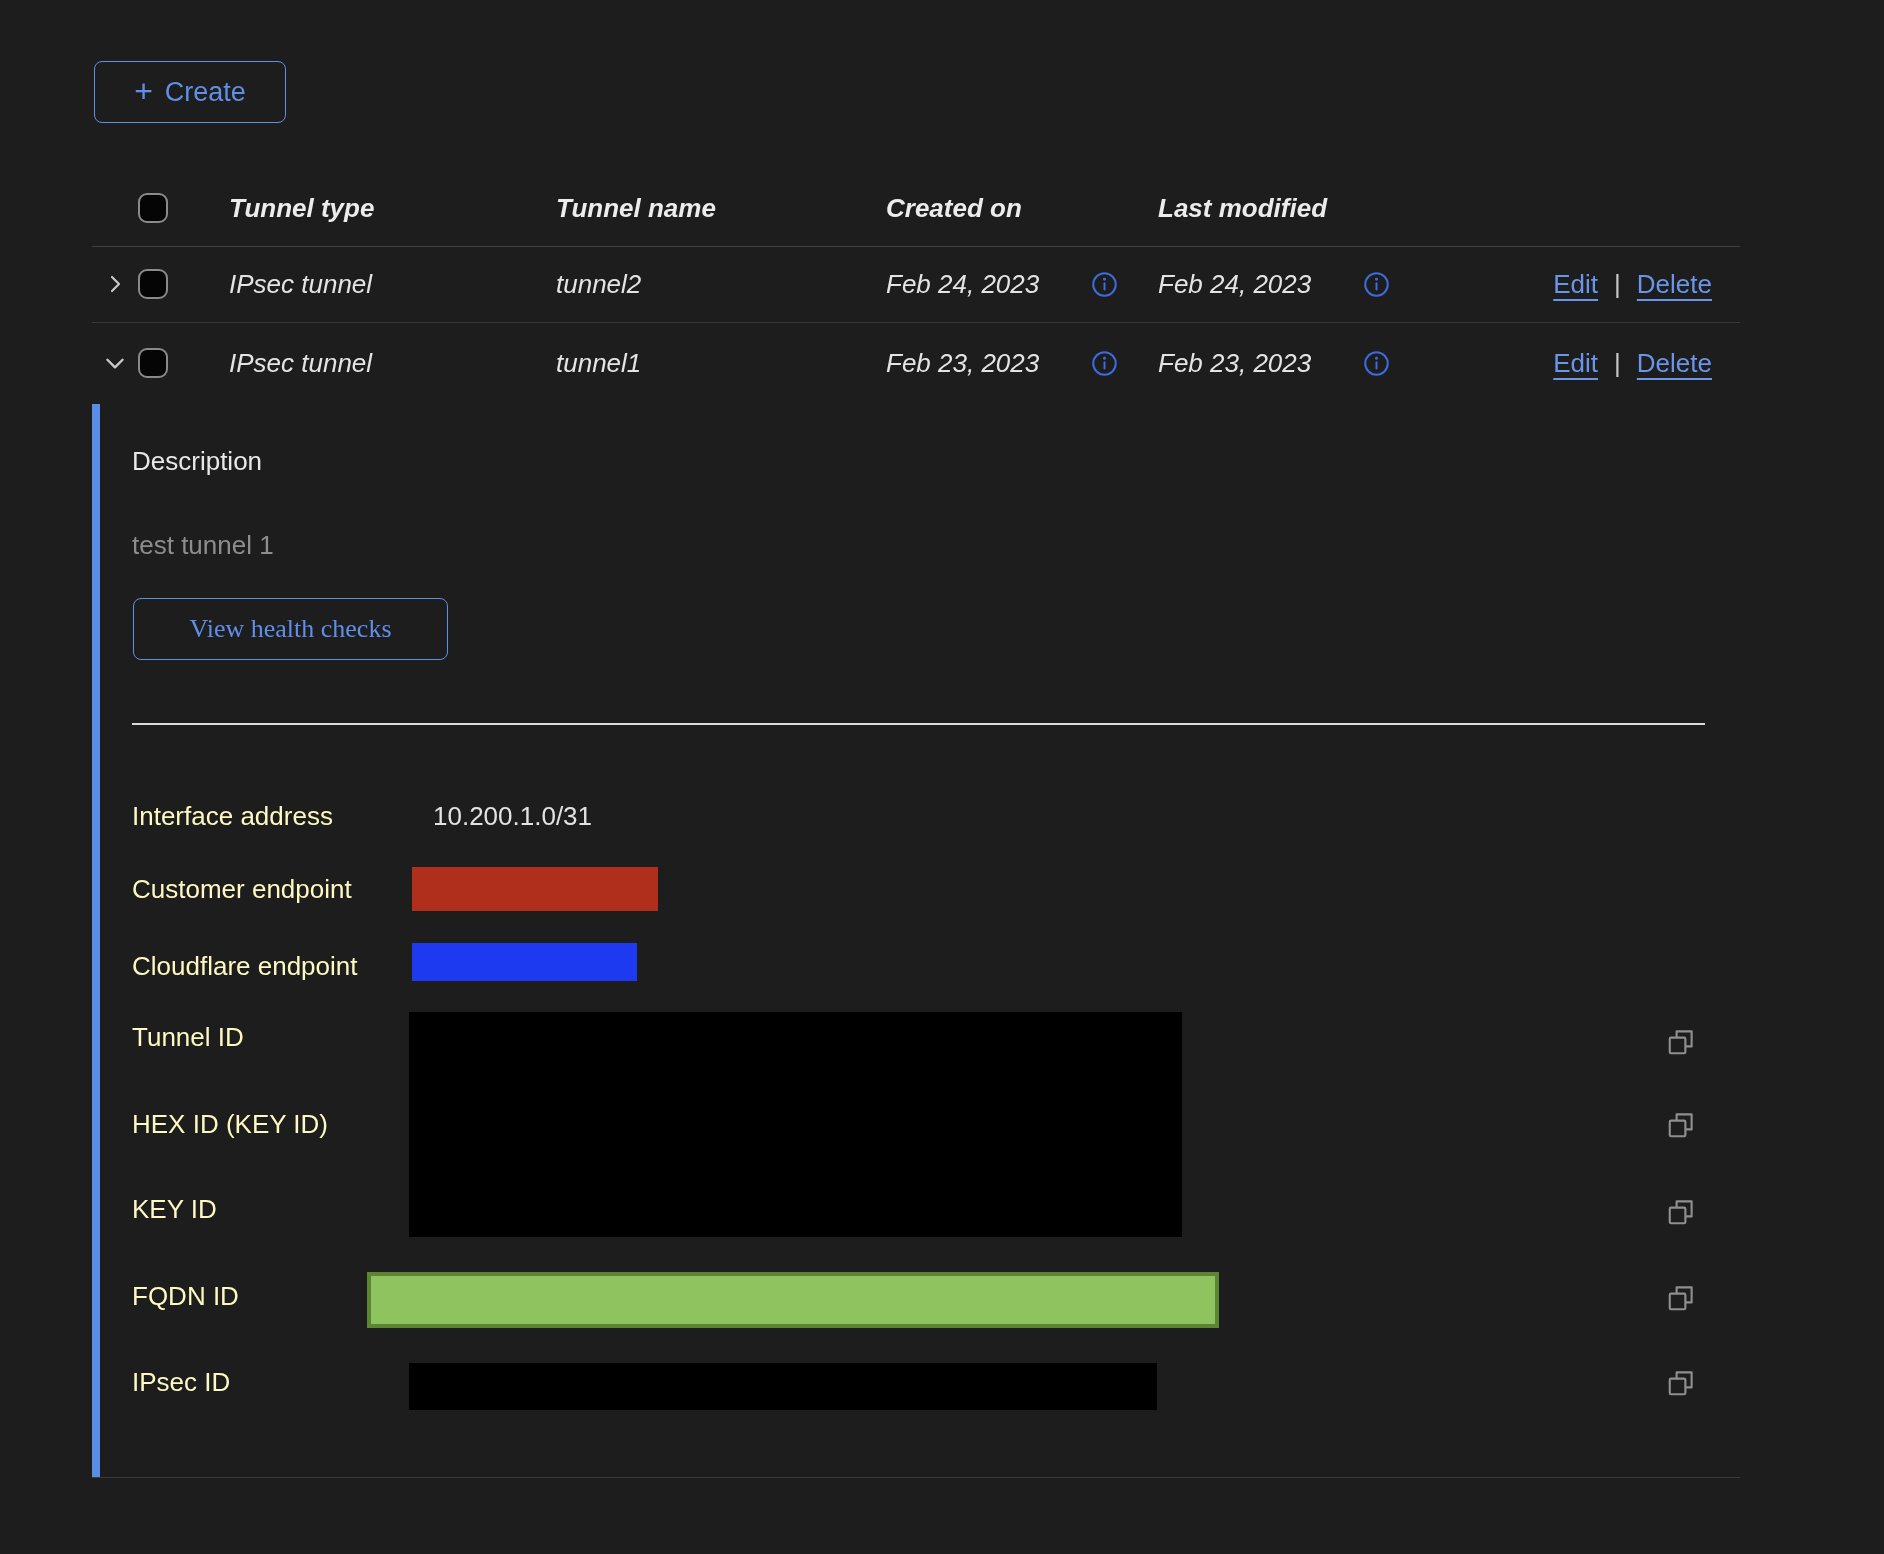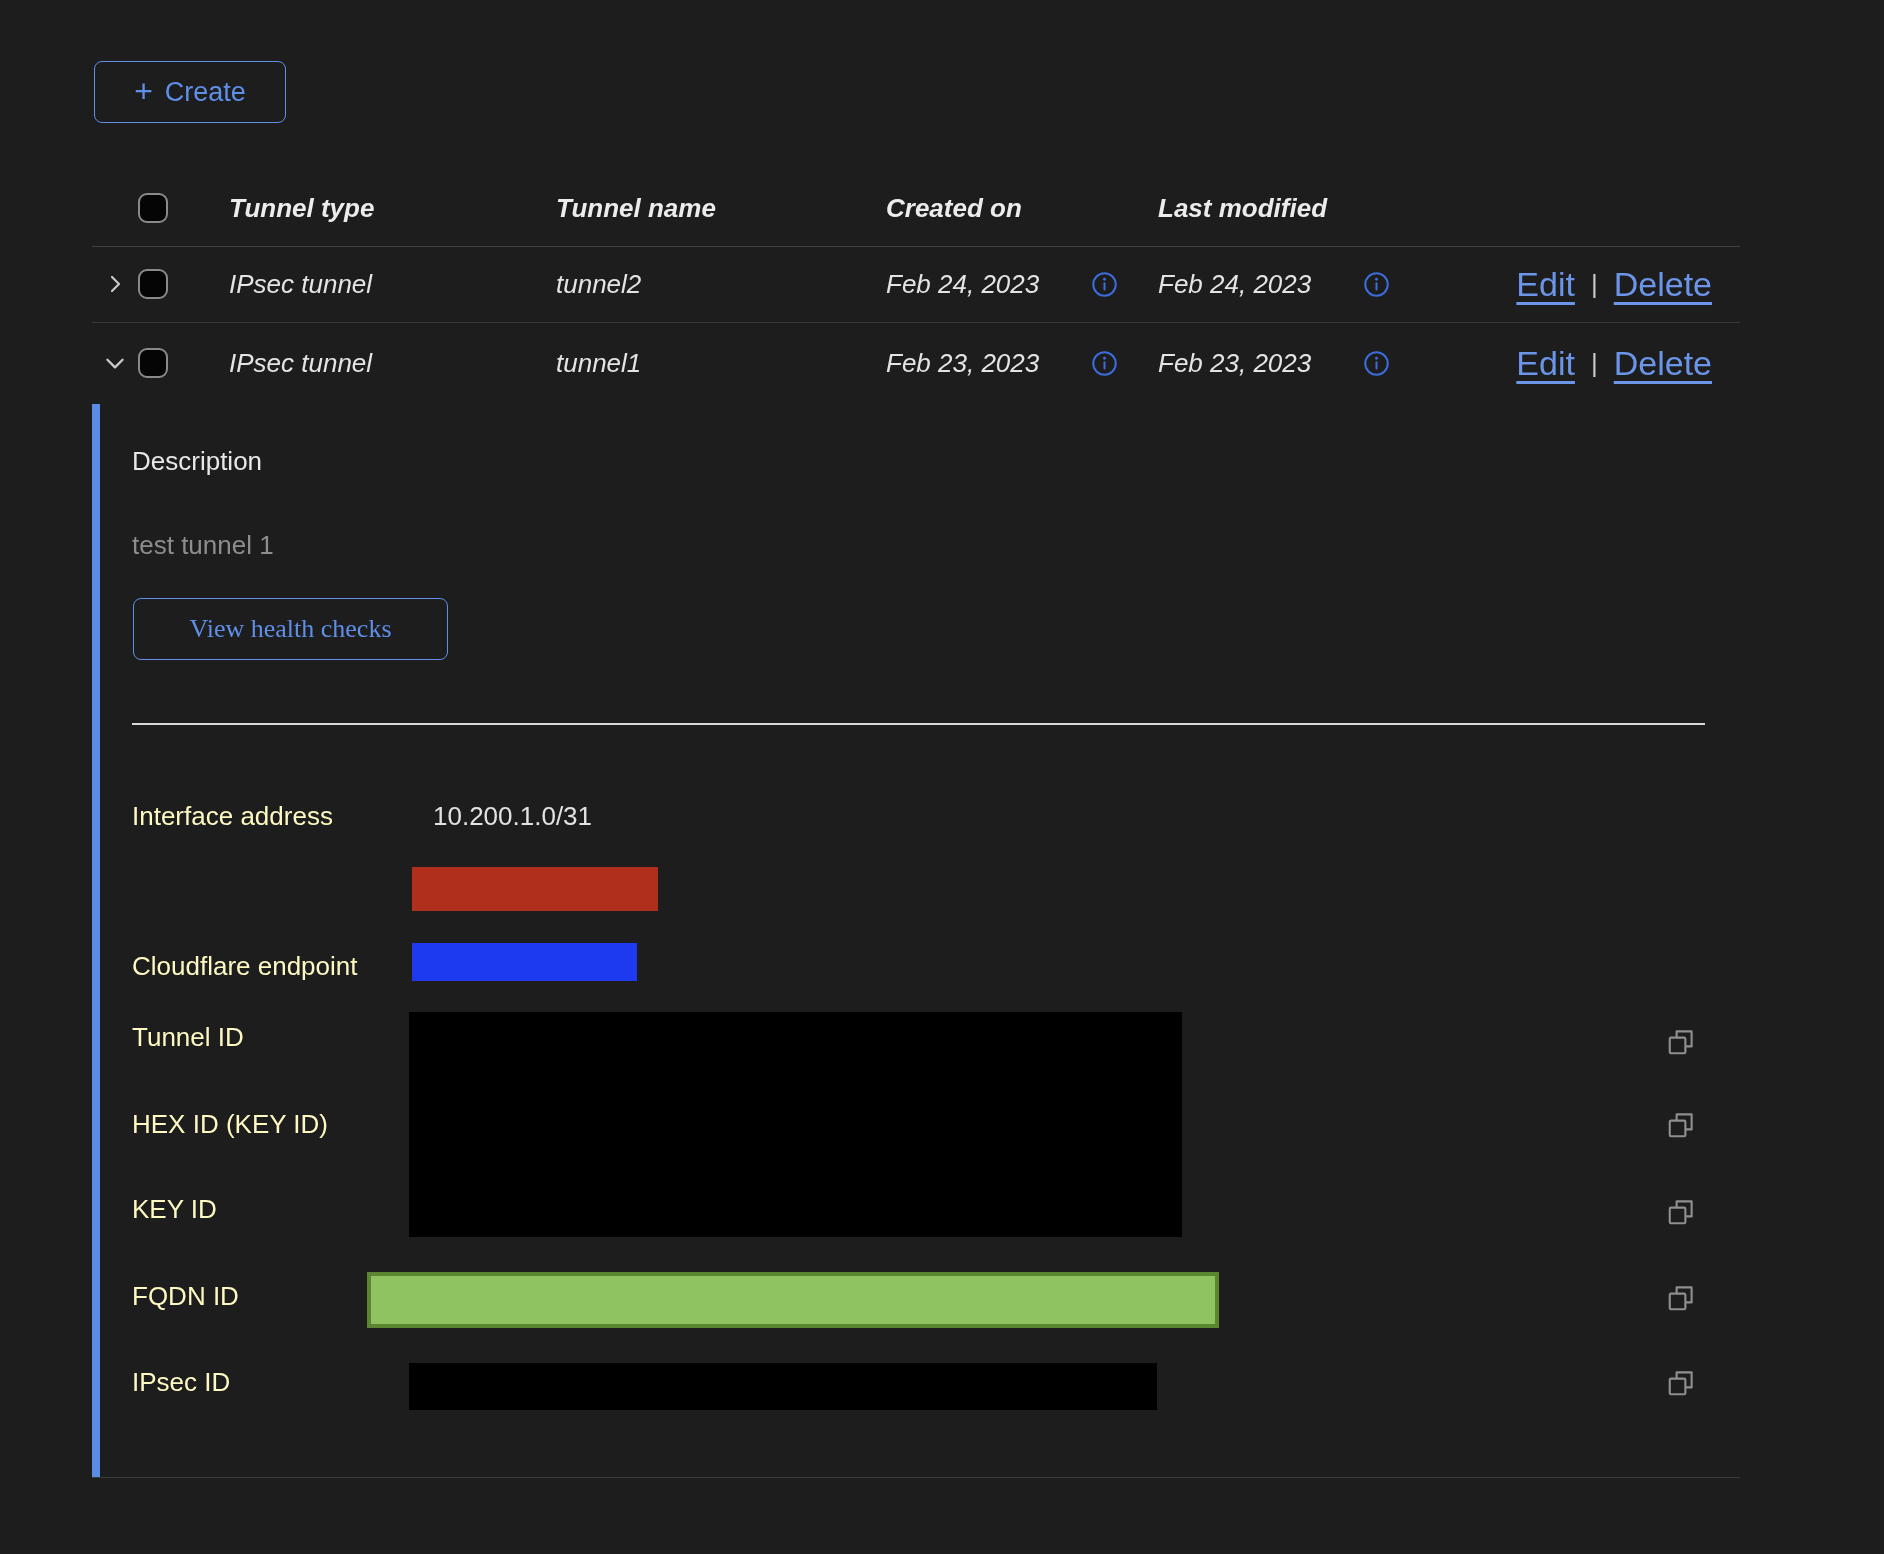--- a/index.html
+++ b/index.html
@@ -36,21 +36,21 @@
     width:30px; height:30px; border:2px solid #8a8a8a; border-radius:9px;
     background:#050505; cursor:pointer;
   }
   .date-cell { display:flex; align-items:center; gap:52px; }
   .actions-cell {
     display:flex; justify-content:flex-end; align-items:center;
     gap:16px; padding-right:28px;
   }
   .link {
     color:#6b95e8; text-decoration:underline; text-underline-offset:6px;
-    cursor:pointer; font-size:34px;
+    cursor:pointer; font-size:26px;
   }
   .pipe { color:#c9c9c9; }
   .divider { position:absolute; height:1px; background:#424242; }
   .div-header { left:92px; top:246px; width:1648px; }
   .div-row    { left:92px; top:322px; width:1648px; background:#383838; }
   .div-bottom { left:92px; top:1477px; width:1648px; background:#3a3a3a; }
   
   .chevron svg { display:block; }
   .info-icon { display:inline-flex; cursor:pointer; }
   .info-icon svg { display:block; }
@@ -194,20 +194,23 @@
   <div class="exp-label-row desc-value">test tunnel 1</div>
 
   <button class="health-btn">View health checks</button>
 
   <div class="light-divider"></div>
 
   <div class="detail-row r-interface">
     <span class="detail-label">Interface address</span>
     <span class="detail-value">10.200.1.0/31</span>
   </div>
+  <div class="detail-row r-customer">
+    <span class="detail-label">Customer endpoint</span>
+  </div>
   <div class="detail-row r-cloudflare">
     <span class="detail-label">Cloudflare endpoint</span>
   </div>
   <div class="detail-row r-tunnelid">
     <span class="detail-label">Tunnel ID</span>
   </div>
   <div class="detail-row r-hexid">
     <span class="detail-label">HEX ID (KEY ID)</span>
   </div>
   <div class="detail-row r-keyid">

